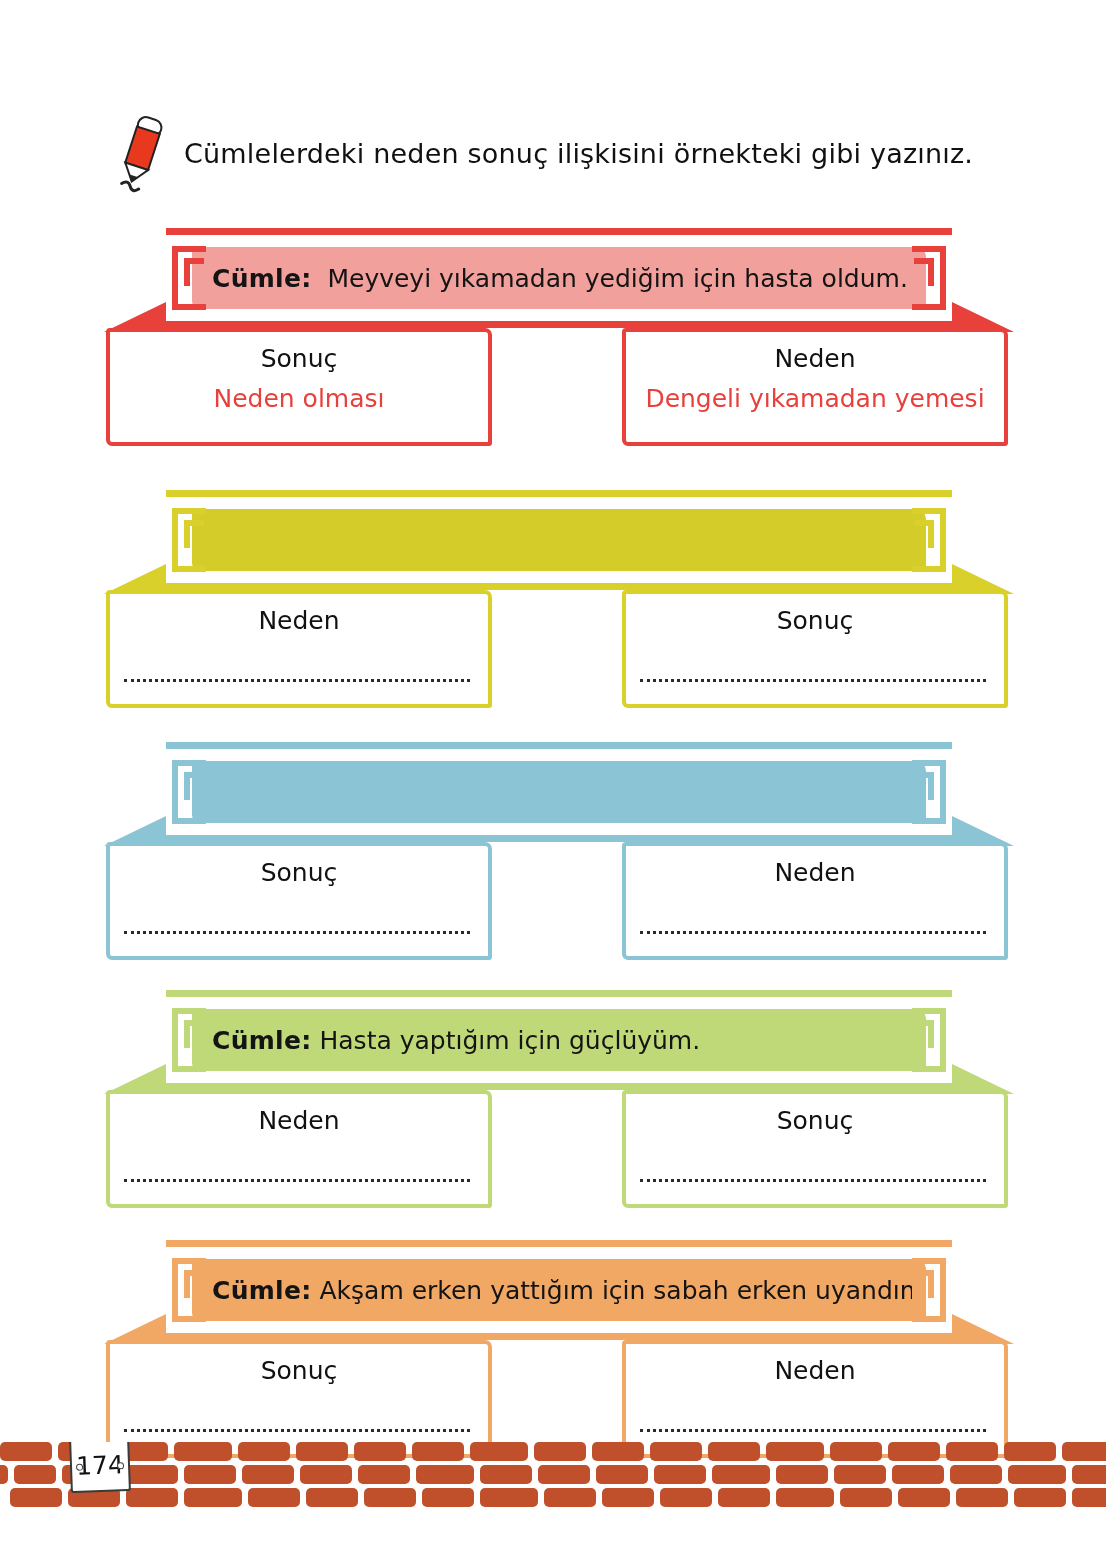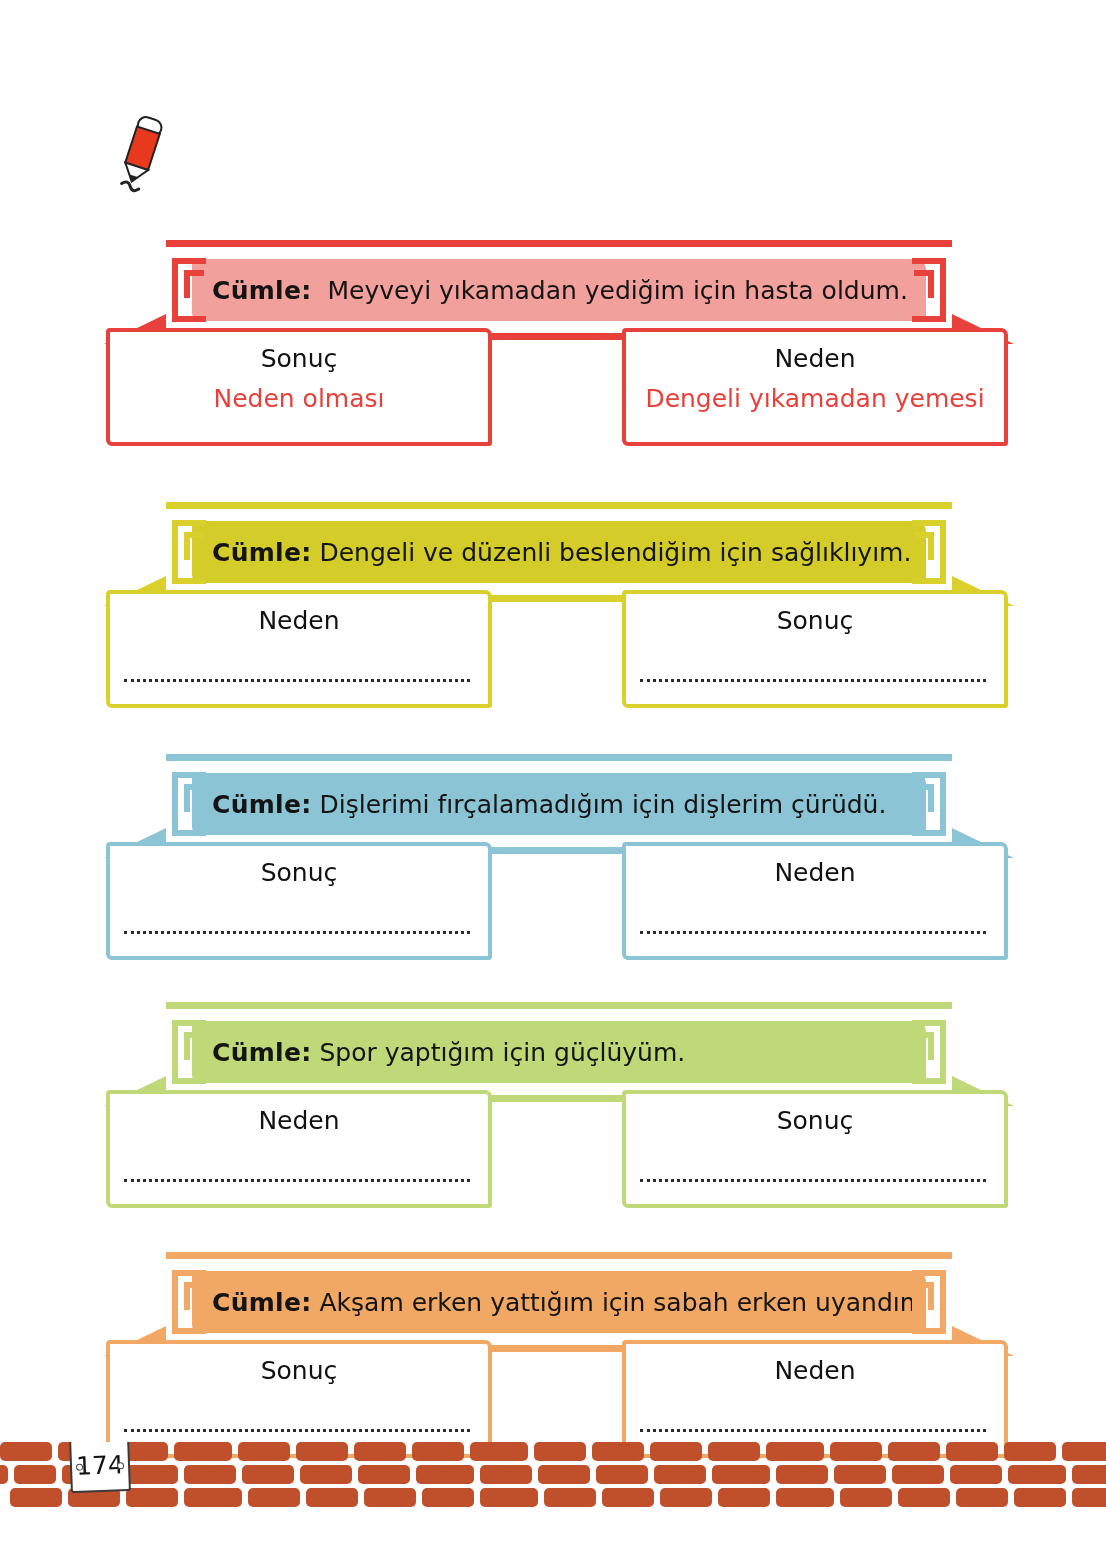--- a/index.html
+++ b/index.html
@@ -29,21 +29,21 @@
     letter-spacing: .2px;
     white-space: nowrap;
     font-family: "DejaVu Sans", "Liberation Sans", sans-serif;
   }
 
   
   .block { position: absolute; left: 0; width: 1106px; }
   .banner-wrap {
     position: absolute;
     left: 166px; top: 0;
-    width: 786px; height: 100px; margin-top: 12px;
+    width: 786px; height: 100px;
   }
   .banner-frame {
     position: absolute; inset: 0;
     border-top: 7px solid var(--c);
     border-bottom: 7px solid var(--c);
   }
   .banner-fill {
     position: absolute;
     left: 26px; right: 26px; top: 19px; bottom: 19px;
     background: var(--fill);
@@ -156,20 +156,21 @@
 <div class="instruction-row">
   <svg class="pencil-icon" viewBox="0 0 58 80">
     <g transform="rotate(18 29 40)">
       <rect x="17" y="4" width="24" height="16" rx="8" fill="#ffffff" stroke="#222" stroke-width="2"></rect>
       <rect x="17" y="16" width="24" height="38" fill="#E8381E" stroke="#222" stroke-width="2"></rect>
       <path d="M17 54 L41 54 L29 70 Z" fill="#ffffff" stroke="#222" stroke-width="2"></path>
       <path d="M24 64 L34 64 L29 71 Z" fill="#222"></path>
       <path d="M20 75 q5 -6 9 0 q4 6 9 0" fill="none" stroke="#222" stroke-width="3" stroke-linecap="round"></path>
     </g>
   </svg>
+  <div class="instruction-text">Cümlelerdeki neden sonuç ilişkisini örnekteki gibi yazınız.</div>
 </div>
 
 <div class="block" id="block-0" style="top: 228px; --c: #E8403A; --fill: #F2A09C;">
   <div class="banner-wrap">
     <div class="banner-frame"></div>
     <div class="banner-fill"></div>
     <div class="corner tl"></div>
     <div class="corner tr"></div>
     <div class="tail left"></div>
     <div class="tail right"></div>
@@ -190,70 +191,64 @@
 </div>
 
 <div class="block" id="block-1" style="top: 490px; --c: #D9D02B; --fill: #D4CC28;">
   <div class="banner-wrap">
     <div class="banner-frame"></div>
     <div class="banner-fill"></div>
     <div class="corner tl"></div>
     <div class="corner tr"></div>
     <div class="tail left"></div>
     <div class="tail right"></div>
+  </div>
+  <div class="answers">
+    <div class="abox left">
+      <div class="abox-label">Neden</div>
+      <div class="abox-line"></div>
+    </div>
+    <div class="abox right">
+      <div class="abox-label">Sonuç</div>
+      <div class="abox-line"></div>
+    </div>
+  </div>
+</div>
+
+<div class="block" id="block-2" style="top: 742px; --c: #8BC4D4; --fill: #8BC4D4;">
+  <div class="banner-wrap">
+    <div class="banner-frame"></div>
+    <div class="banner-fill"></div>
+    <div class="corner tl"></div>
+    <div class="corner tr"></div>
+    <div class="tail left"></div>
+    <div class="tail right"></div>
+  </div>
+  <div class="answers">
+    <div class="abox left">
+      <div class="abox-label">Sonuç</div>
+      <div class="abox-line"></div>
+    </div>
+    <div class="abox right">
+      <div class="abox-label">Neden</div>
+      <div class="abox-line"></div>
+    </div>
+  </div>
+</div>
+
+<div class="block" id="block-3" style="top: 990px; --c: #BFD878; --fill: #BFD878;">
+  <div class="banner-wrap">
+    <div class="banner-frame"></div>
+    <div class="banner-fill"></div>
+    <div class="corner tl"></div>
+    <div class="corner tr"></div>
+    <div class="tail left"></div>
+    <div class="tail right"></div>
     <div class="banner-text">
-      <span class="lbl">Cümle:</span><span class="gap">&nbsp;</span><span class="sent">Dengeli ve düzenli beslendiğim için sağlıklıyım.</span>
-    </div>
-  </div>
-  <div class="answers">
-    <div class="abox left">
-      <div class="abox-label">Neden</div>
-      <div class="abox-line"></div>
-    </div>
-    <div class="abox right">
-      <div class="abox-label">Sonuç</div>
-      <div class="abox-line"></div>
-    </div>
-  </div>
-</div>
-
-<div class="block" id="block-2" style="top: 742px; --c: #8BC4D4; --fill: #8BC4D4;">
-  <div class="banner-wrap">
-    <div class="banner-frame"></div>
-    <div class="banner-fill"></div>
-    <div class="corner tl"></div>
-    <div class="corner tr"></div>
-    <div class="tail left"></div>
-    <div class="tail right"></div>
-    <div class="banner-text">
-      <span class="lbl">Cümle:</span><span class="gap">&nbsp;</span><span class="sent">Dişlerimi fırçalamadığım için dişlerim çürüdü.</span>
-    </div>
-  </div>
-  <div class="answers">
-    <div class="abox left">
-      <div class="abox-label">Sonuç</div>
-      <div class="abox-line"></div>
-    </div>
-    <div class="abox right">
-      <div class="abox-label">Neden</div>
-      <div class="abox-line"></div>
-    </div>
-  </div>
-</div>
-
-<div class="block" id="block-3" style="top: 990px; --c: #BFD878; --fill: #BFD878;">
-  <div class="banner-wrap">
-    <div class="banner-frame"></div>
-    <div class="banner-fill"></div>
-    <div class="corner tl"></div>
-    <div class="corner tr"></div>
-    <div class="tail left"></div>
-    <div class="tail right"></div>
-    <div class="banner-text">
-      <span class="lbl">Cümle:</span><span class="gap">&nbsp;</span><span class="sent">Spor yaptığım için güçlüyüm.</span>
+      <span class="lbl">Cümle:</span><span class="gap">&nbsp;</span><span class="sent">Hasta yaptığım için güçlüyüm.</span>
     </div>
   </div>
   <div class="answers">
     <div class="abox left">
       <div class="abox-label">Neden</div>
       <div class="abox-line"></div>
     </div>
     <div class="abox right">
       <div class="abox-label">Sonuç</div>
       <div class="abox-line"></div>

